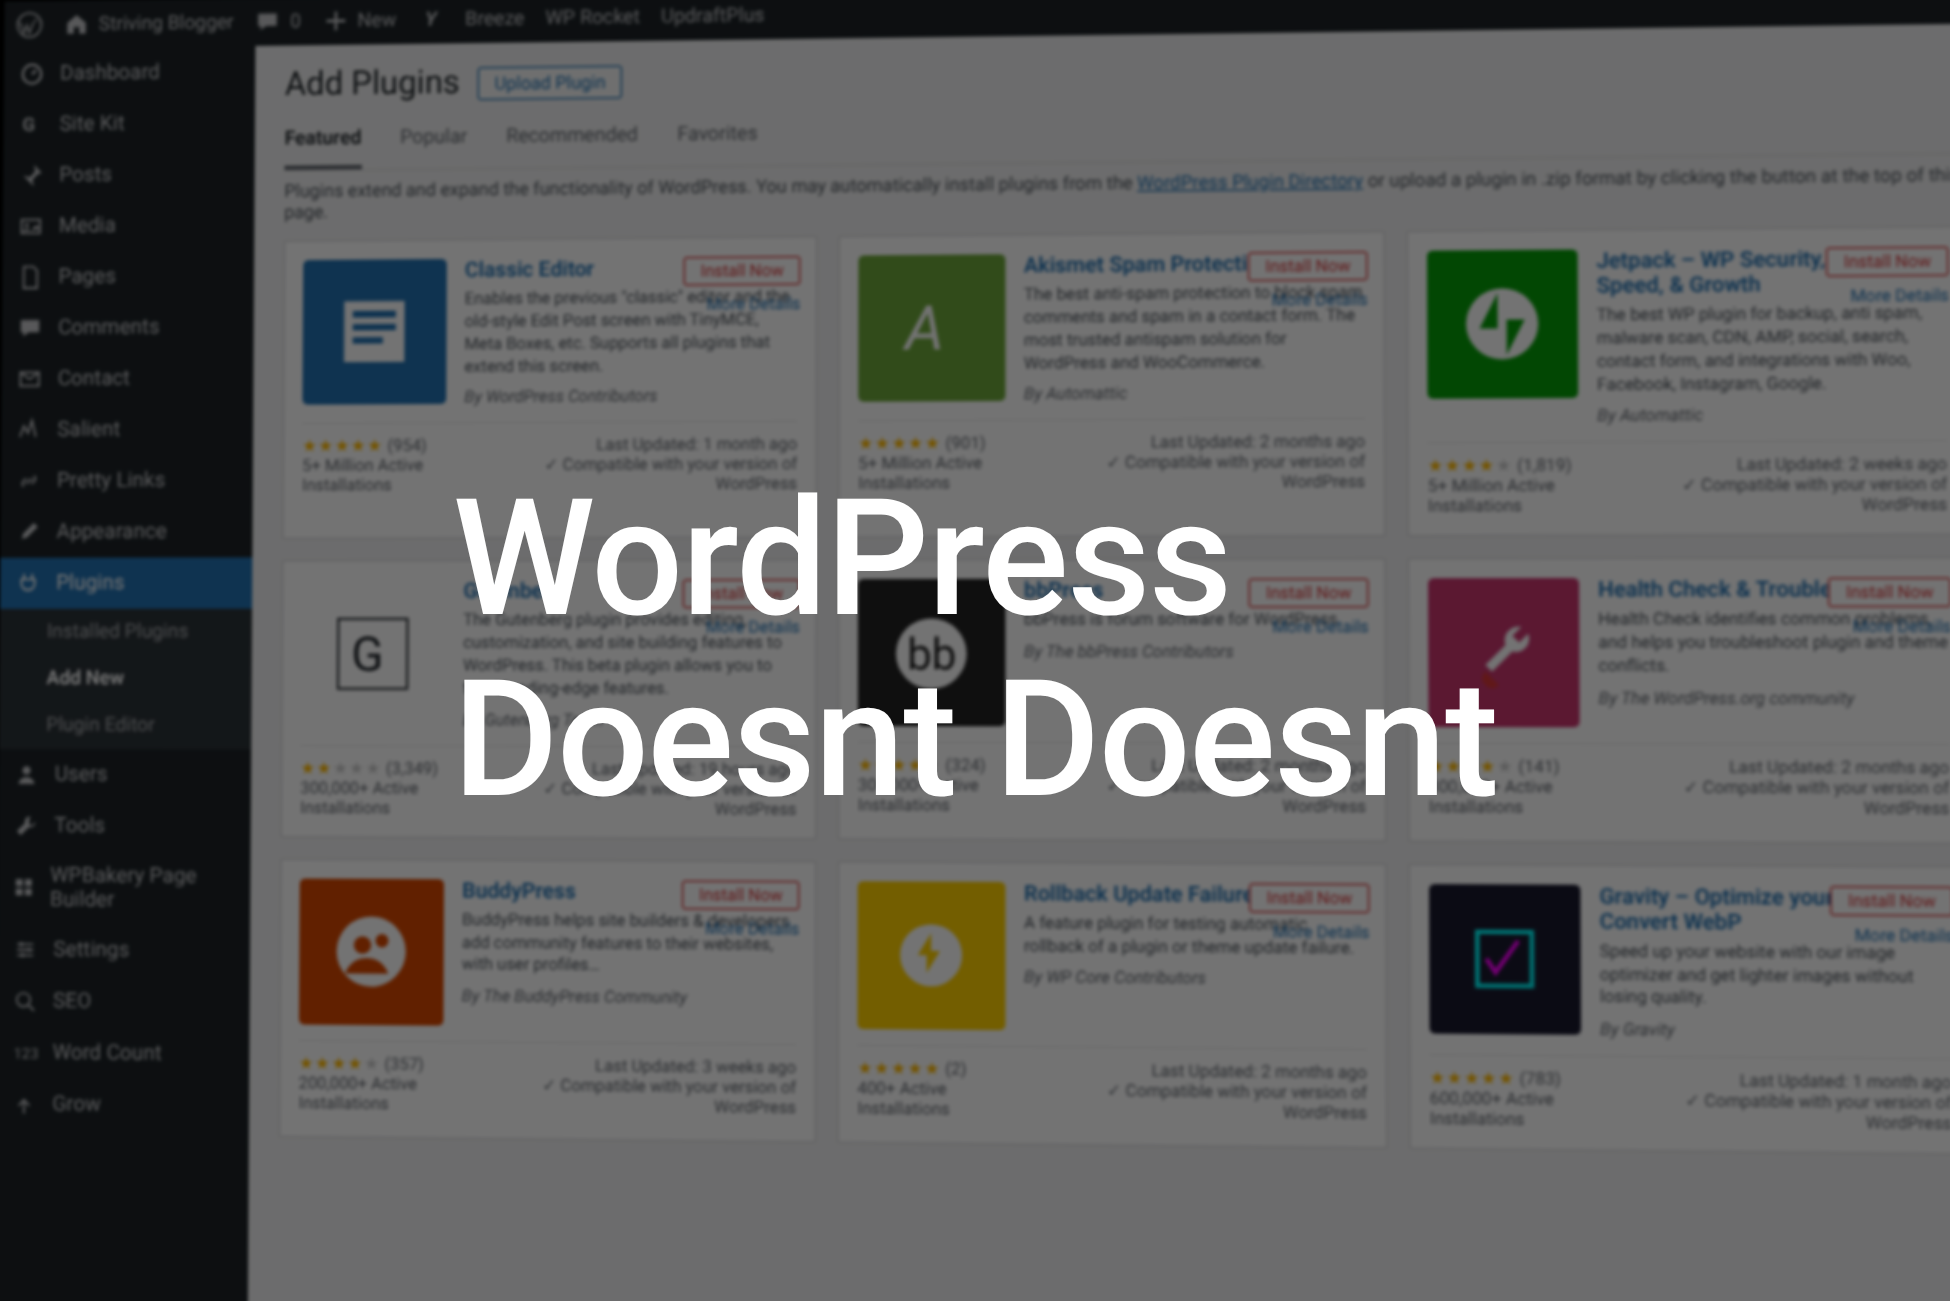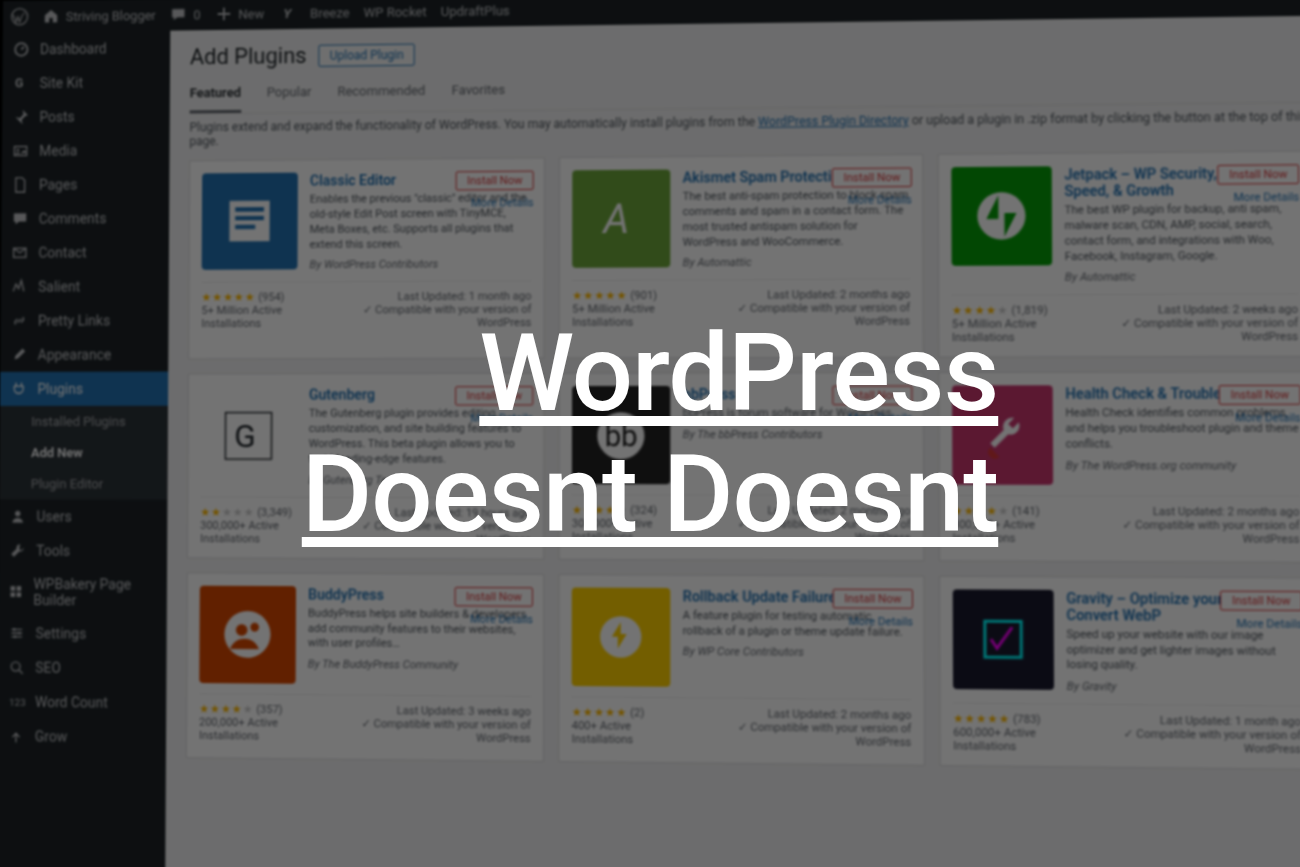--- a/index.html
+++ b/index.html
@@ -44,21 +44,21 @@
 .card .desc { font-size: 11px; color: #50575e; line-height: 1.35; }
 .card .by { font-size: 11px; color: #646970; font-style: italic; margin-top: 6px; }
 .card .actions { position: absolute; top: 10px; right: 10px; text-align: right; }
 .install-btn { border: 1px solid #d63638; color: #d63638; padding: 2px 10px; font-size: 11px; border-radius: 2px; background: #fff; cursor: pointer; }
 .more-details { font-size: 11px; color: #2271b1; margin-top: 6px; cursor: pointer; }
 .card .footer { border-top: 1px solid #eee; margin-top: 10px; padding-top: 8px; display: flex; justify-content: space-between; font-size: 11px; color: #646970; }
 .stars { color: #ffb900; letter-spacing: 1px; }
 .stars .grey { color: #ccc; }
 
 .overlay { position: absolute; inset: 0; background: rgba(0,0,0,0.55); display: flex; align-items: center; justify-content: center; }
-.overlay-text { color: #fff; font-size: 108px; font-weight: 500; text-align: right; line-height: 1.12; font-family: 'Montserrat', -apple-system, sans-serif; letter-spacing: -1px; text-decoration: underline; }
+.overlay-text { color: #fff; font-size: 108px; font-weight: 500; text-align: left; line-height: 1.12; font-family: 'Montserrat', -apple-system, sans-serif; letter-spacing: -1px; }
 </style>
 </head>
 <body>
 
 <div class="viewport">
   <div class="screen">
 
     <div class="adminbar">
       <span class="ab-item">
         <span class="icon">

